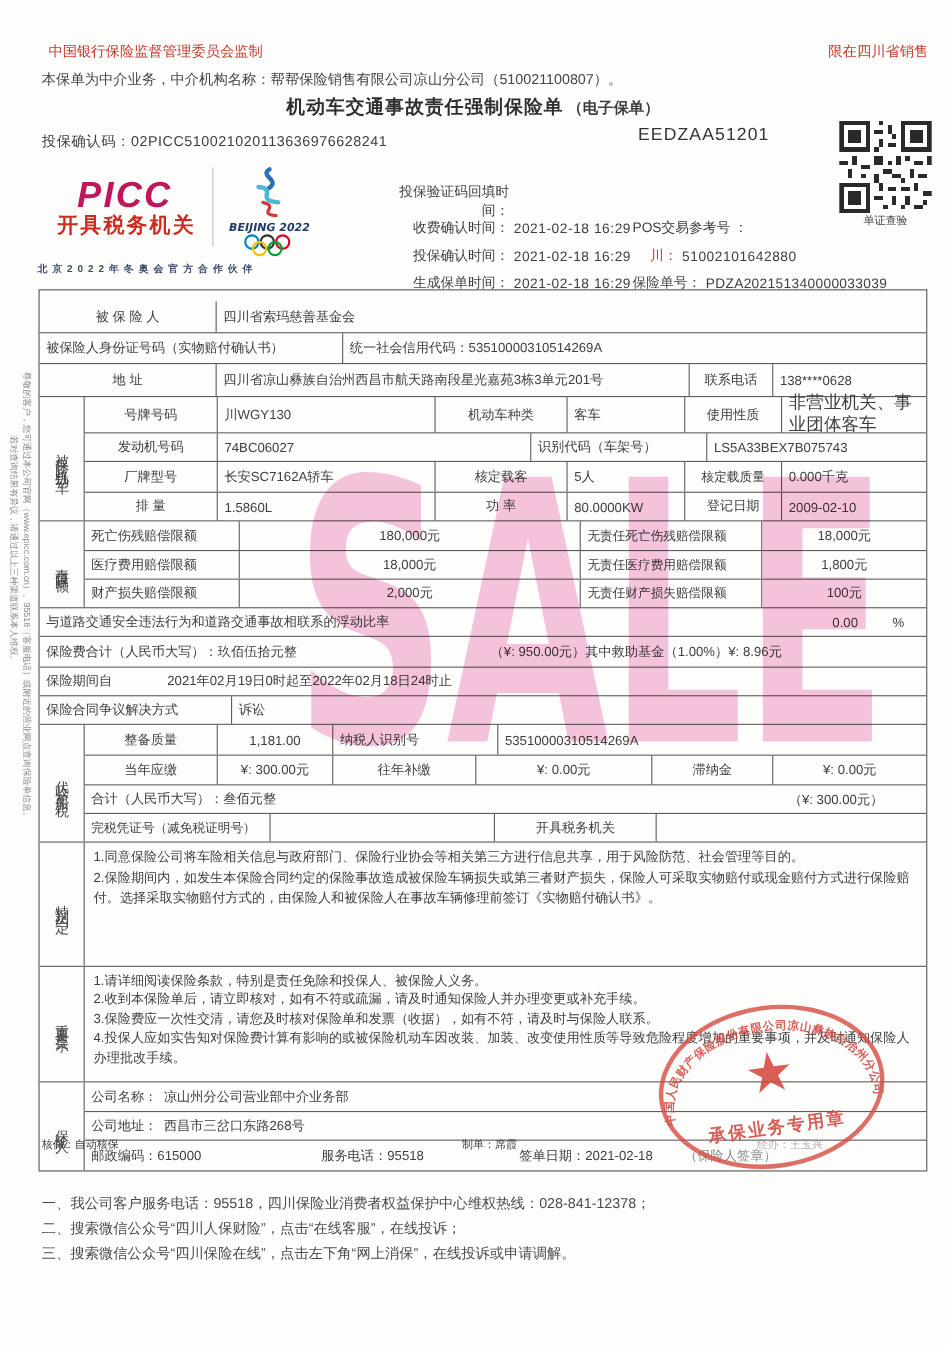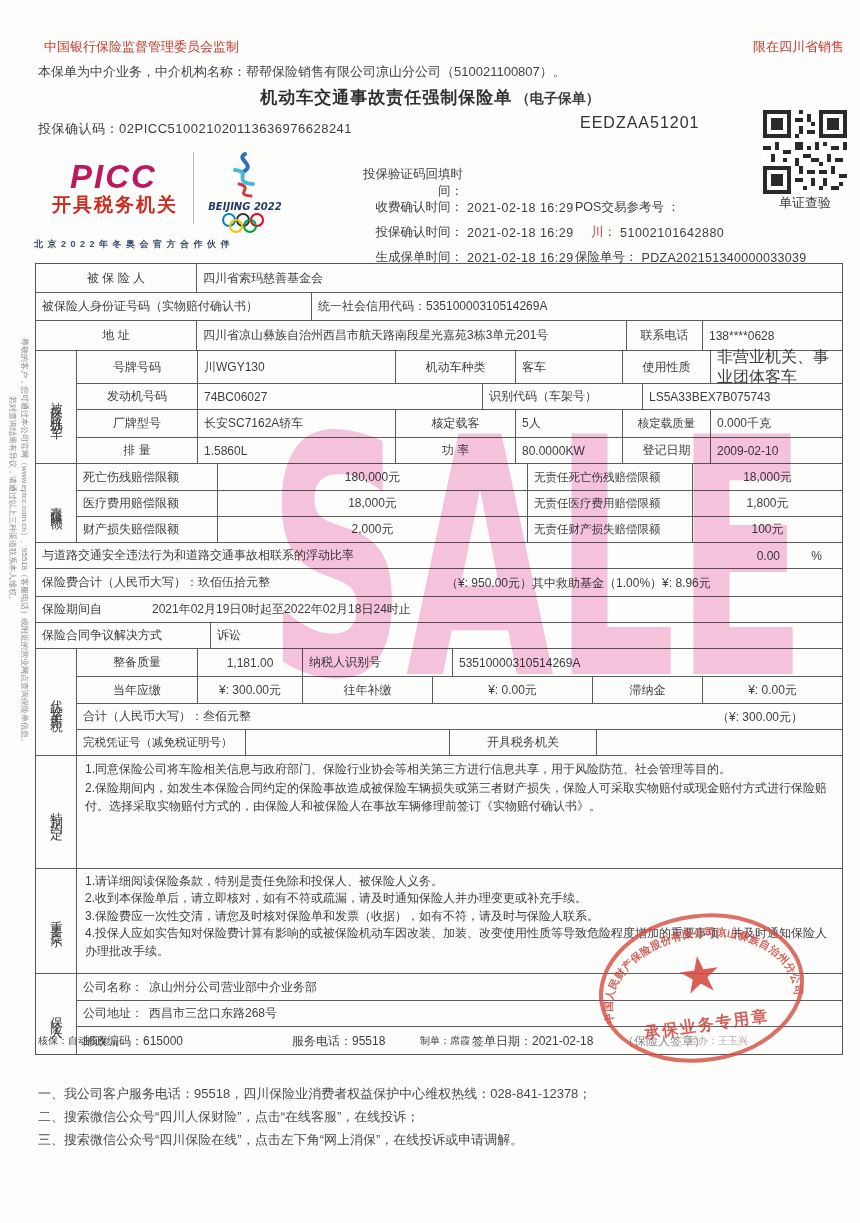--- a/index.html
+++ b/index.html
@@ -15,38 +15,38 @@
   
   .reg-line { left:44px; top:38px; font-size:13px; }
   .region-line { right:16px; top:38px; font-size:13px; }
   .agency-line { left:38px; top:63px; font-size:13px; color:#444; }
   .title-wrap { left:0; top:86px; width:860px; text-align:center; }
   .title { font-size:17px; font-weight:bold; color:#2f2f2f; letter-spacing:1px; }
   .title-suffix { font-size:14px; font-weight:bold; }
   .confirm-line { left:38px; top:120px; font-size:13px; letter-spacing:0.5px; }
   .form-code { left:580px; top:114px; font-size:16px; color:#333; letter-spacing:1px; }
   .qr-box { left:763px; top:110px; width:84px; height:84px; }
-  .qr-caption { left:760px; top:194px; width:90px; text-align:center; font-size:13px; }
+  .qr-caption { left:760px; top:194px; width:90px; text-align:center; font-size:10px; }
   
   .logo-picc { left:70px; top:158px; font-size:33px; font-weight:900; color:#be185d; letter-spacing:2px; font-style:italic; }
   .logo-cn { left:52px; top:192px; font-size:19px; font-weight:bold; color:#cf2a1e; letter-spacing:2px; }
   .logo-divider { left:193px; top:152px; width:1px; height:72px; background:#b9c2cc; }
   .emblem { left:205px; top:150px; }
   .partner-line { left:34px; top:238px; width:255px; font-size:9px; font-weight:bold; color:#3d4a6b; letter-spacing:1px; }
   
   .times { left:345px; top:170px; }
   .time-row { display:flex; height:25px; align-items:center; }
   .time-label { width:118px; text-align:right; font-size:12.5px; }
   .time-value { margin-left:4px; font-size:12.5px; letter-spacing:0.5px; }
   .refs { left:575px; top:195px; }
   .ref-row { height:25px; display:flex; align-items:center; font-size:12.5px; }
   
   .tbl { left:35px; top:263px; width:808px; border:1.5px solid #555; background:transparent; }
   .trow { display:flex; align-items:stretch; border-top:1px solid #5c5c5c; }
-  .trow.first { border-top:none; }
+  .trow.first { border-top:none;margin-top:10px; }
   .td { padding:1px 6px; display:flex; align-items:center; min-width:0; }
   .td + .td { border-left:1px solid #5c5c5c; }
   .ctr { justify-content:center; text-align:center; }
   .sec { display:flex; align-items:stretch; border-top:1px solid #5c5c5c; }
   .vlab { width:40px; min-width:40px; display:flex; align-items:center; justify-content:center;
           writing-mode:vertical-lr; letter-spacing:5px; font-size:12.5px; padding:4px 0; }
   .secbody { flex:1; border-left:1px solid #5c5c5c; min-width:0; }
   .secbody .trow:first-child { border-top:none; }
   .flex1 { flex:1; }
   .two-line { line-height:1.25; font-size:16px; }

